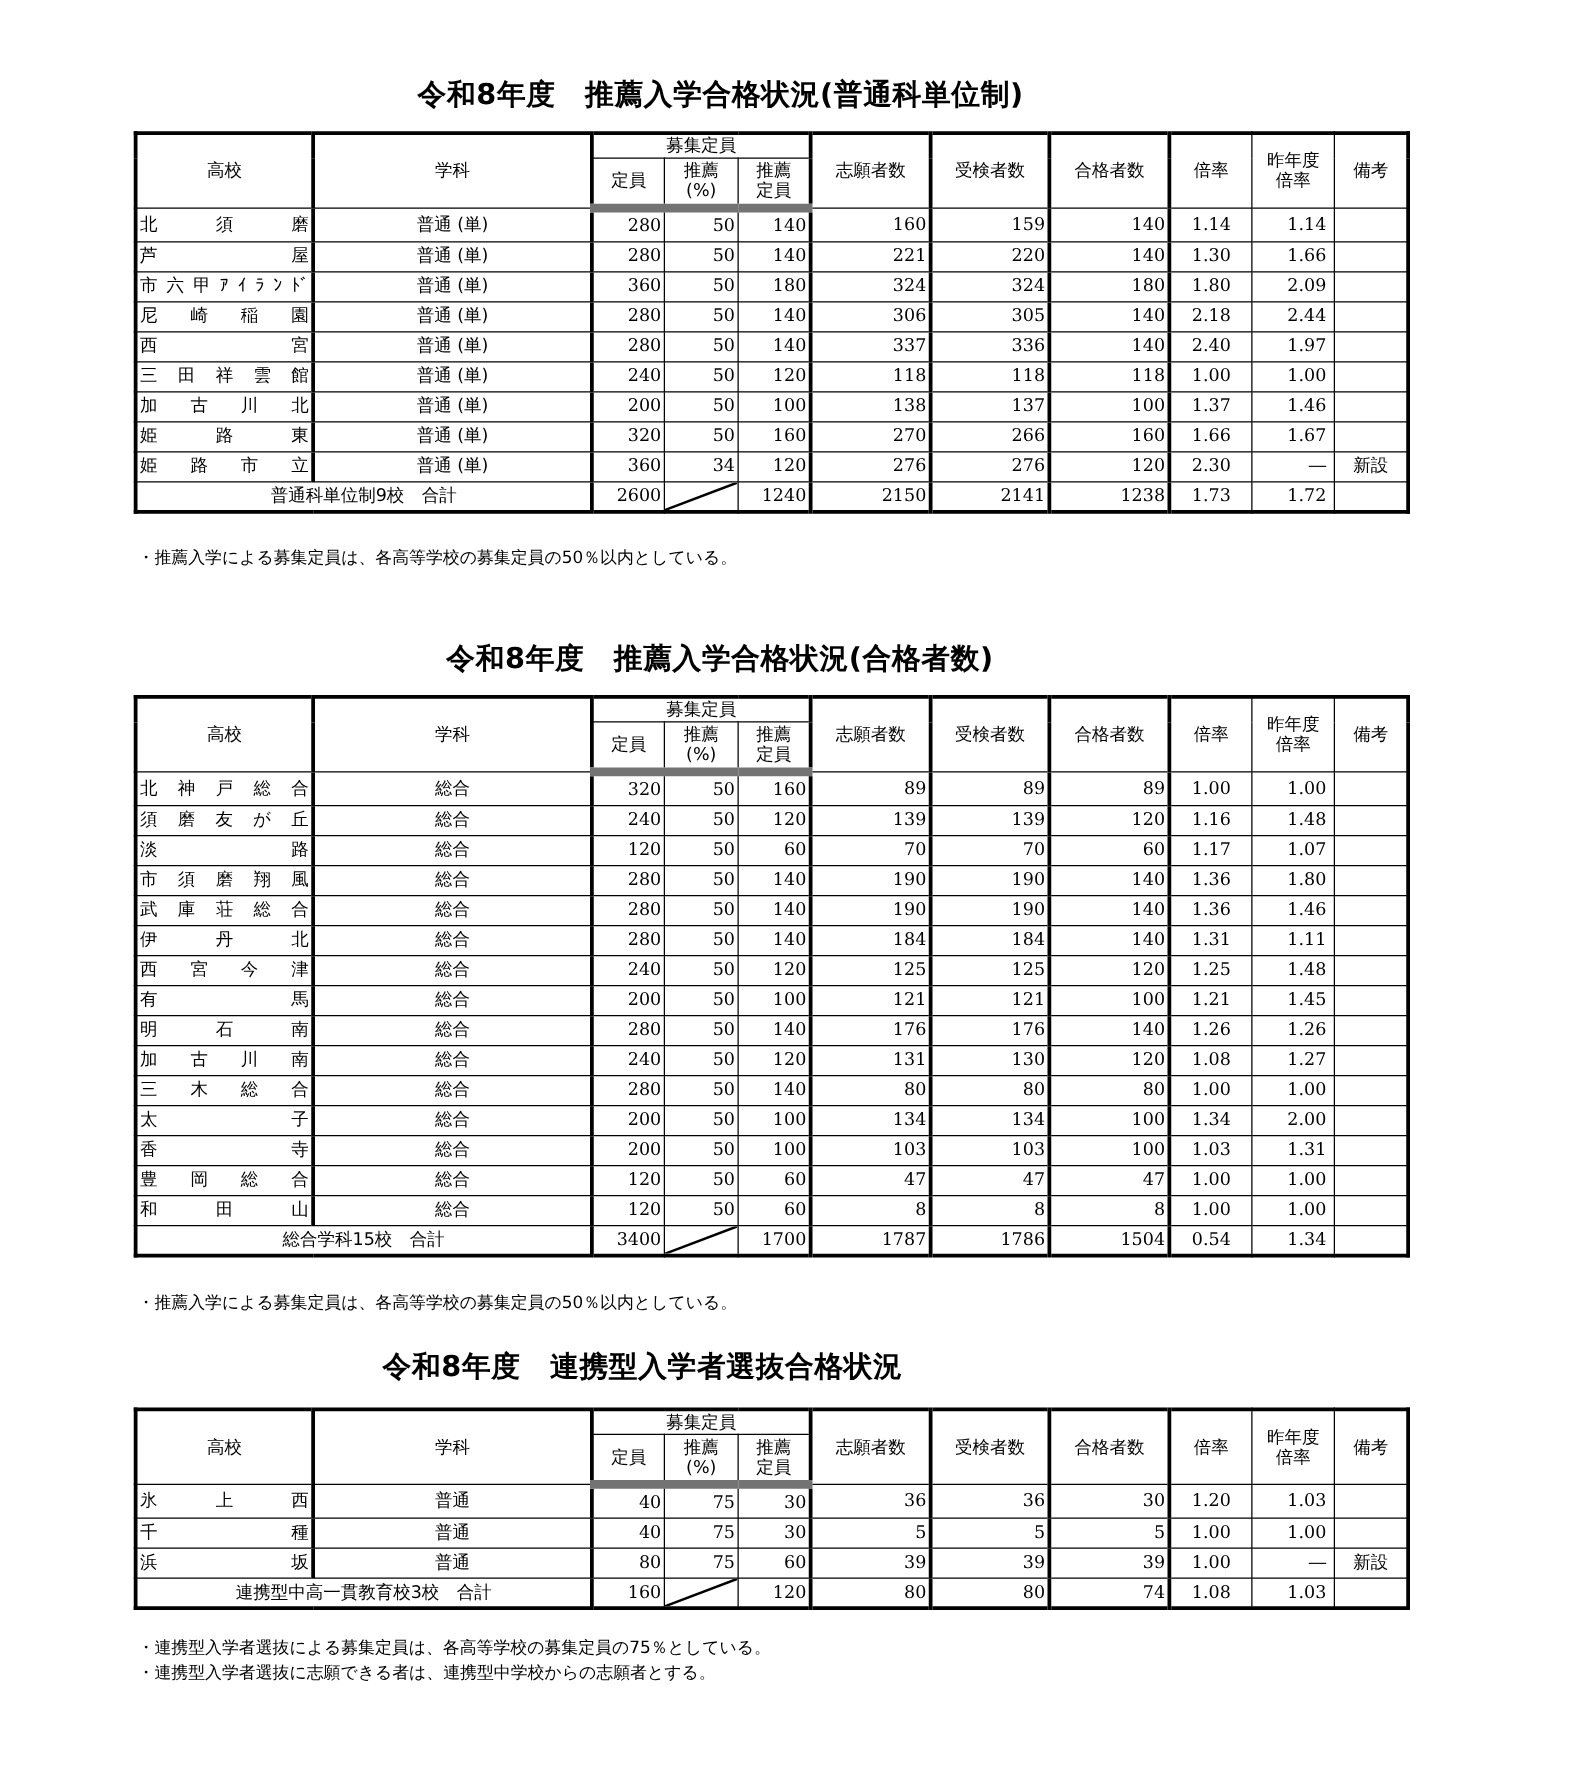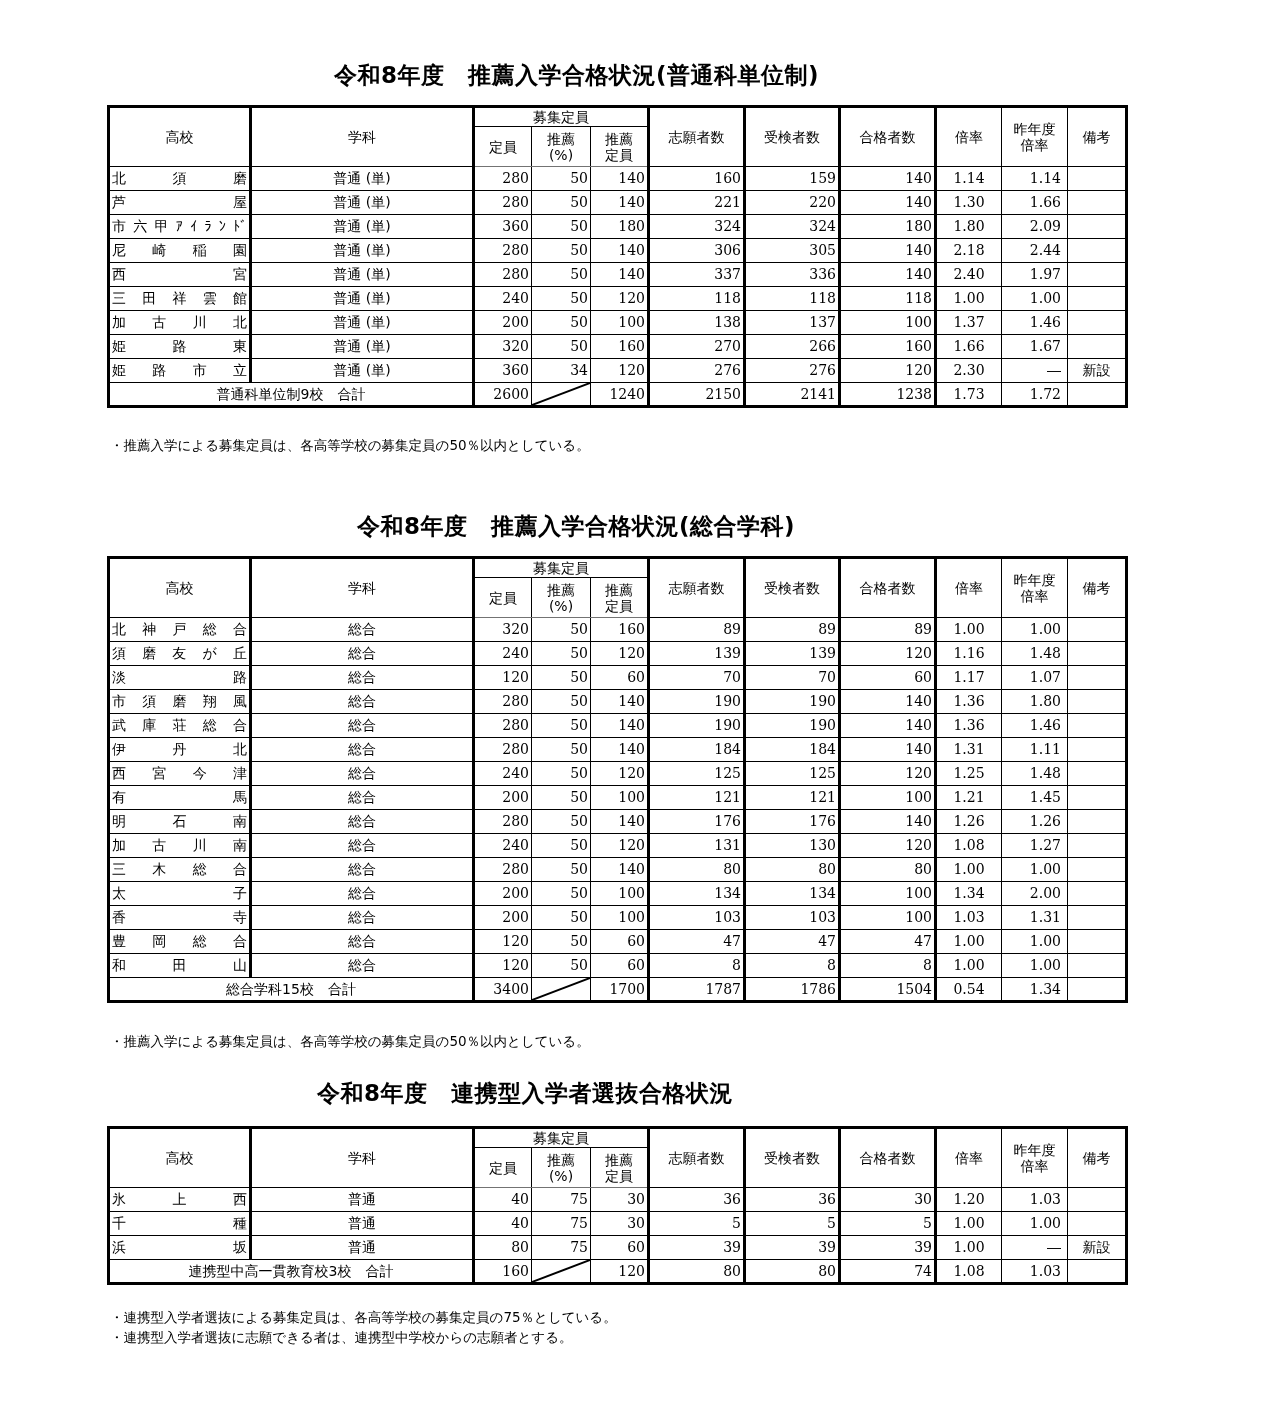--- a/index.html
+++ b/index.html
@@ -6,21 +6,21 @@
   body { width: 1268px; height: 1423px; position: relative; overflow: hidden;
          font-family: "DejaVu Sans", "Liberation Sans", sans-serif; color: #000; }
   .title { position: absolute; font-size: 23px; font-weight: bold; white-space: nowrap; letter-spacing: 0.5px; }
   .note { position: absolute; left: 110px; font-size: 13.5px; white-space: nowrap; }
   table.grid { position: absolute; left: 107px; width: 1019px; border-collapse: collapse;
                table-layout: fixed; border: 3px solid #000; font-size: 14px; }
   table.grid td, table.grid th { border: 1px solid #000; padding: 0; font-weight: normal; overflow: hidden; white-space: nowrap; }
   table.grid th { text-align: center; vertical-align: middle; line-height: 16px; }
   table.grid tr.data td { height: 23px; line-height: 23px; }
   table.grid .thickR { border-right: 3px solid #000; }
-  table.grid tr.headbottom th { border-bottom: 1px solid #737373; }
+  table.grid tr.headbottom th { border-bottom: 7px solid #737373; }
   table.grid tr.total td { border-top: 1px solid #f9a8d4; height: 22px; line-height: 22px; }
   td.num { text-align: right; padding-right: 2px !important; font-family: "DejaVu Serif", "Liberation Serif", serif; font-size: 14px; }
   td.ratio { text-align: center; font-family: "DejaVu Serif", "Liberation Serif", serif; font-size: 14px; }
   td.ratio-r { text-align: right; padding-right: 6px !important; font-family: "DejaVu Serif", "Liberation Serif", serif; font-size: 14px; }
   td.center { text-align: center; }
   td.school { padding: 0 2px !important; }
   td.school span.wrap { display: flex; justify-content: space-between; }
   td.diag { position: relative; }
   td.diag svg { position: absolute; left: 0; top: 0; width: 100%; height: 100%; }
   .logo { position: absolute; left: 1158px; top: 1386px; font-size: 24px; font-weight: bold; color: #14532d; letter-spacing: -0.5px; font-family: "Liberation Sans", sans-serif; margin-top: 36px; }
@@ -252,21 +252,21 @@
     <td class="num thickR">2141</td>
     <td class="num thickR">1238</td>
     <td class="ratio">1.73</td>
     <td class="ratio-r">1.72</td>
     <td class="center"></td>
   </tr>
     </tbody>
   </table>
 <div class="note" style="top:437px;">・推薦入学による募集定員は、各高等学校の募集定員の50％以内としている。</div>
 
-<div class="title" style="left:357px; top:511px;">令和8年度　推薦入学合格状況(総合学科)</div>
+<div class="title" style="left:357px; top:511px;">令和8年度　推薦入学合格状況(合格者数)</div>
 <table class="grid" style="top:556px;">
     <colgroup>
       <col style="width:142px">
       <col style="width:223px">
       <col style="width:58px">
       <col style="width:59px">
       <col style="width:58px">
       <col style="width:96px">
       <col style="width:95px">
       <col style="width:96px">
@@ -597,21 +597,21 @@
     <td class="num thickR">1786</td>
     <td class="num thickR">1504</td>
     <td class="ratio">0.54</td>
     <td class="ratio-r">1.34</td>
     <td class="center"></td>
   </tr>
     </tbody>
   </table>
 <div class="note" style="top:1033px;">・推薦入学による募集定員は、各高等学校の募集定員の50％以内としている。</div>
 
-<div class="title" style="left:317px; top:1078px;">令和8年度　連携型入学者選抜合格状況</div>
+<div class="title" style="left:306px; top:1078px;">令和8年度　連携型入学者選抜合格状況</div>
 <table class="grid" style="top:1126px;">
     <colgroup>
       <col style="width:142px">
       <col style="width:223px">
       <col style="width:58px">
       <col style="width:59px">
       <col style="width:58px">
       <col style="width:96px">
       <col style="width:95px">
       <col style="width:96px">

